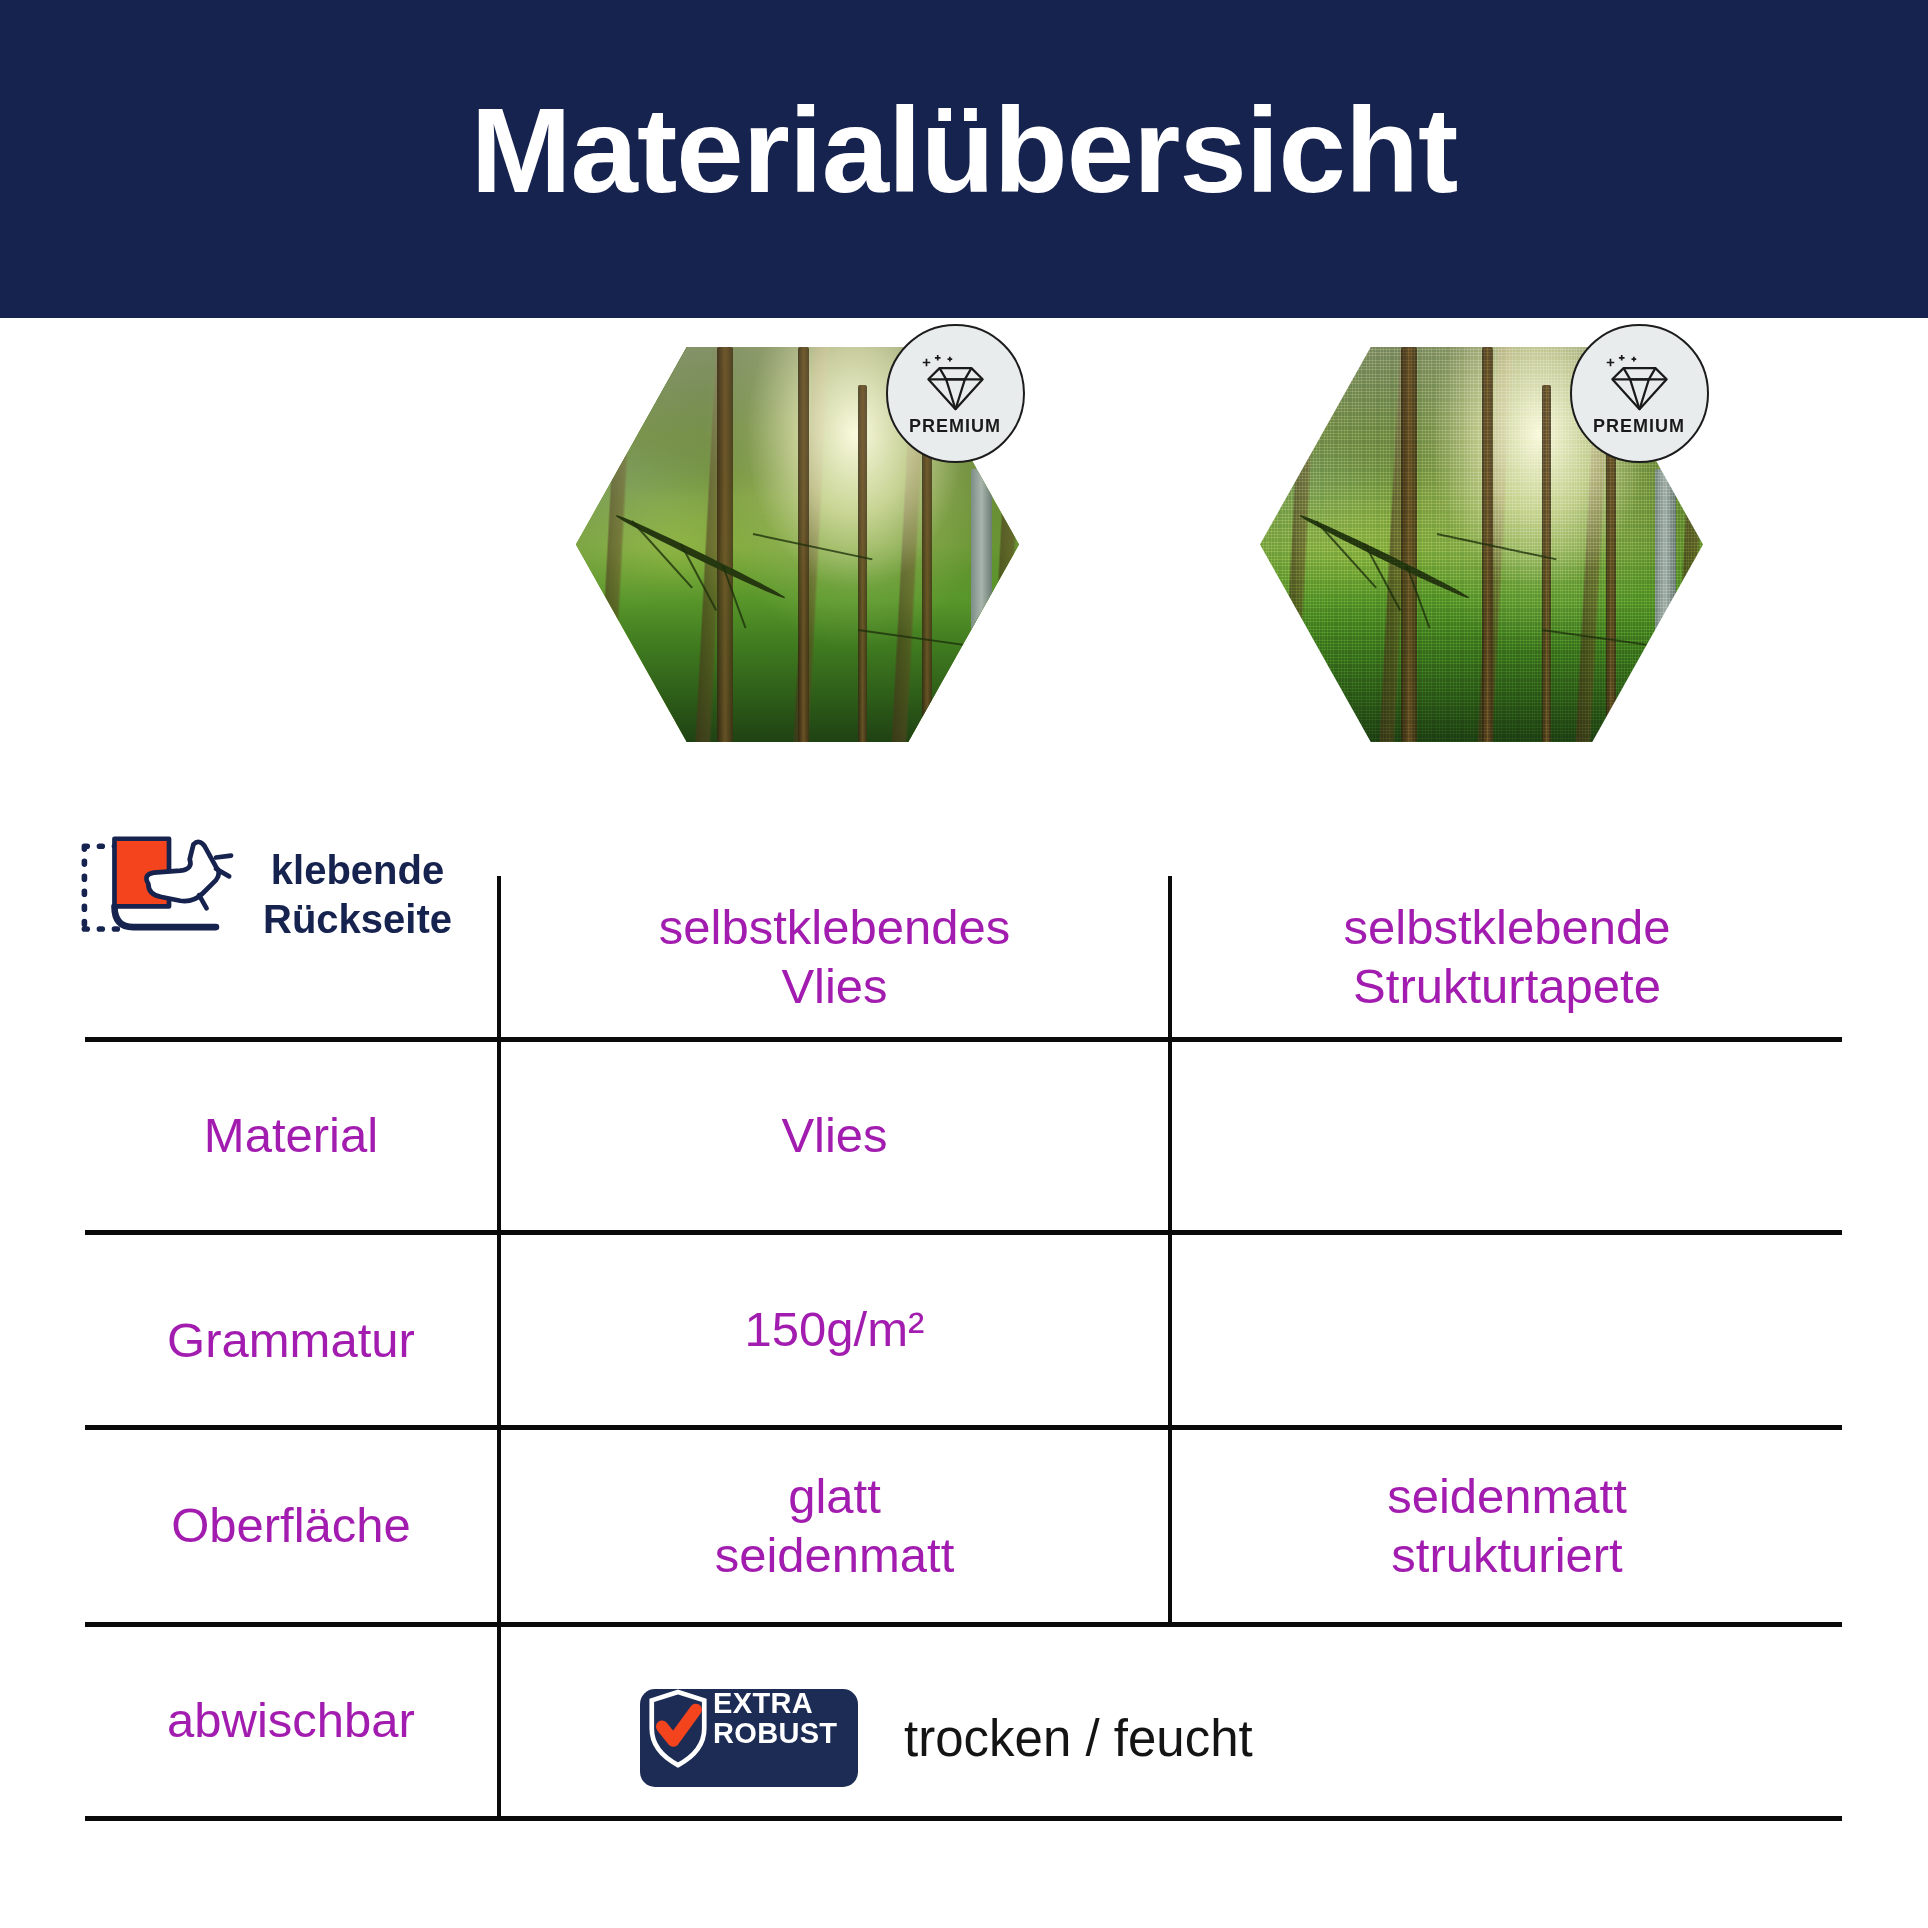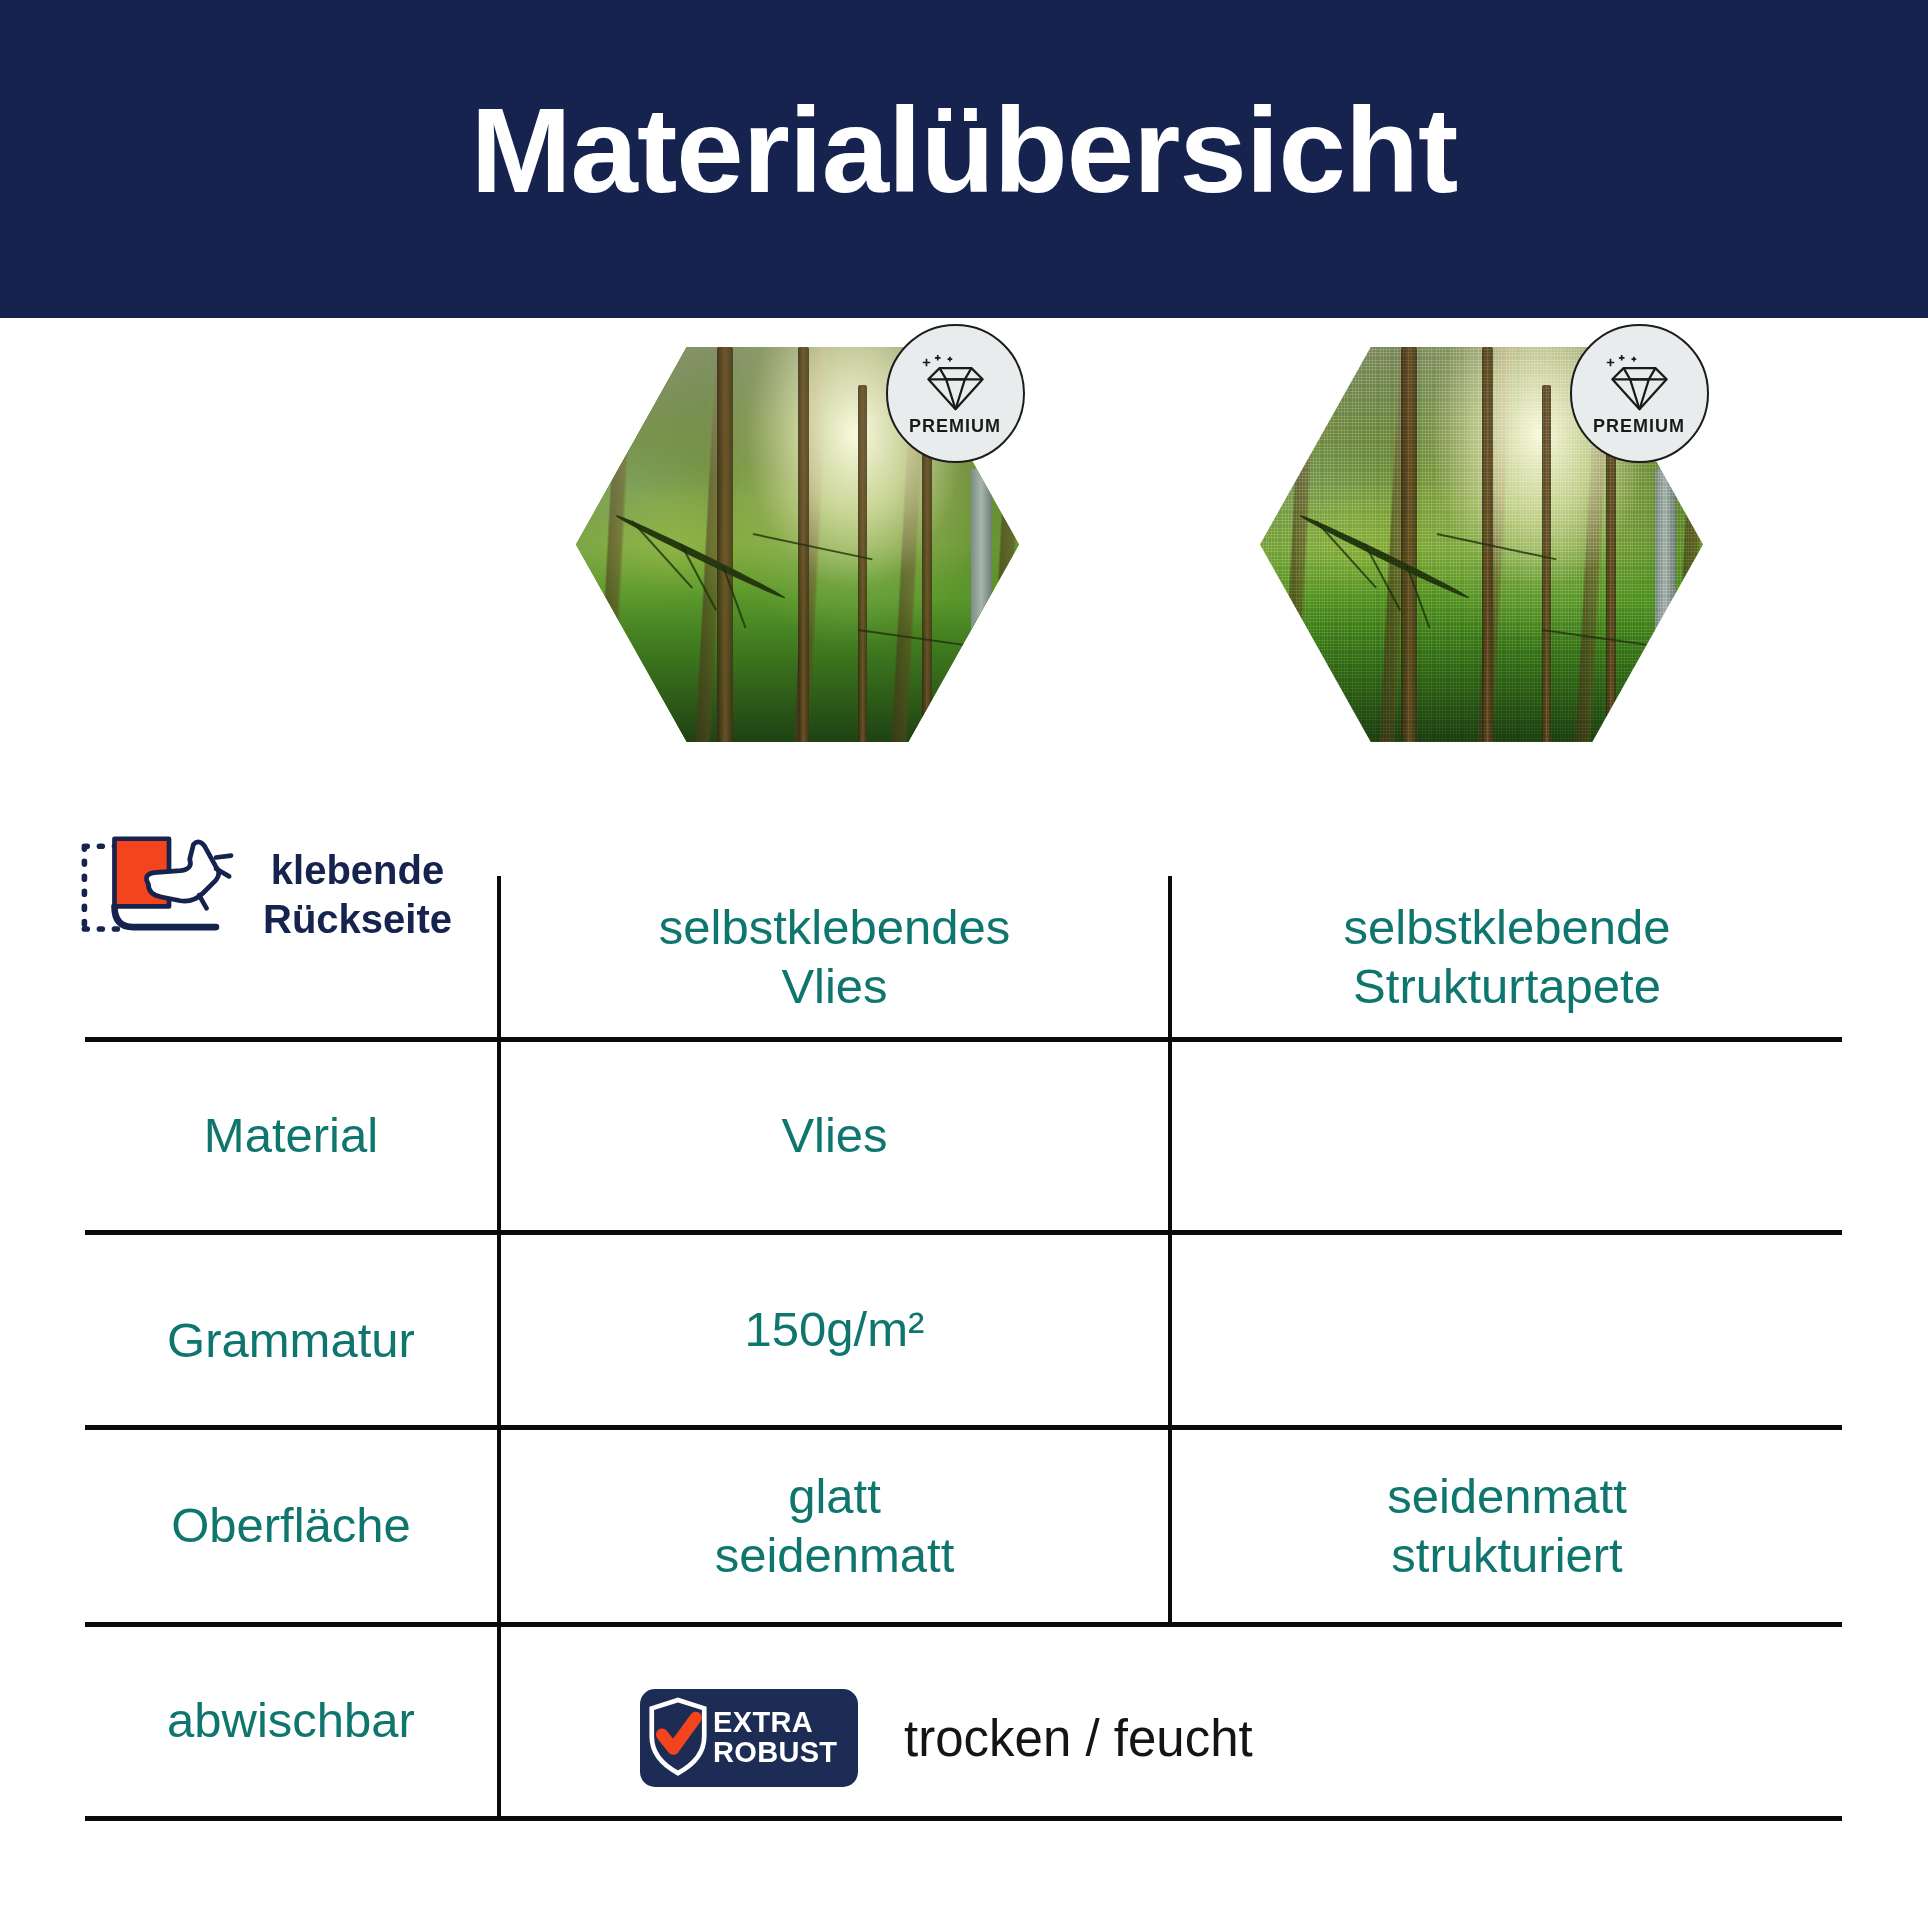--- a/index.html
+++ b/index.html
@@ -168,21 +168,21 @@
     width: 3.8px;
     background: #0a0a0a;
   }
   .cell {
     position: absolute;
     display: flex;
     align-items: center;
     justify-content: center;
     text-align: center;
     font-size: 49px;
-    color: #0f766e;
+    color: #a21caf;
     line-height: 1.18;
     box-sizing: border-box;
   }
   .cell.label {
     font-size: 49px;
   }
   .cell.two-line { line-height: 1.2; }
 
   
   #adhesive-block {
@@ -209,21 +209,21 @@
   
   #robust-badge {
     position: absolute;
     left: 640px;
     top: 1689px;
     width: 218px;
     height: 98px;
     background: #1d2c55;
     border-radius: 15px;
     display: flex;
-    align-items: center;
+    align-items: flex-start;
     padding-left: 7.5px;
     box-sizing: border-box;
   }
   #robust-text {
     color: #ffffff;
     font-weight: bold;
     font-size: 29px;
     line-height: 1.02;
     letter-spacing: 0.3px;
     margin-left: 5.6px;

